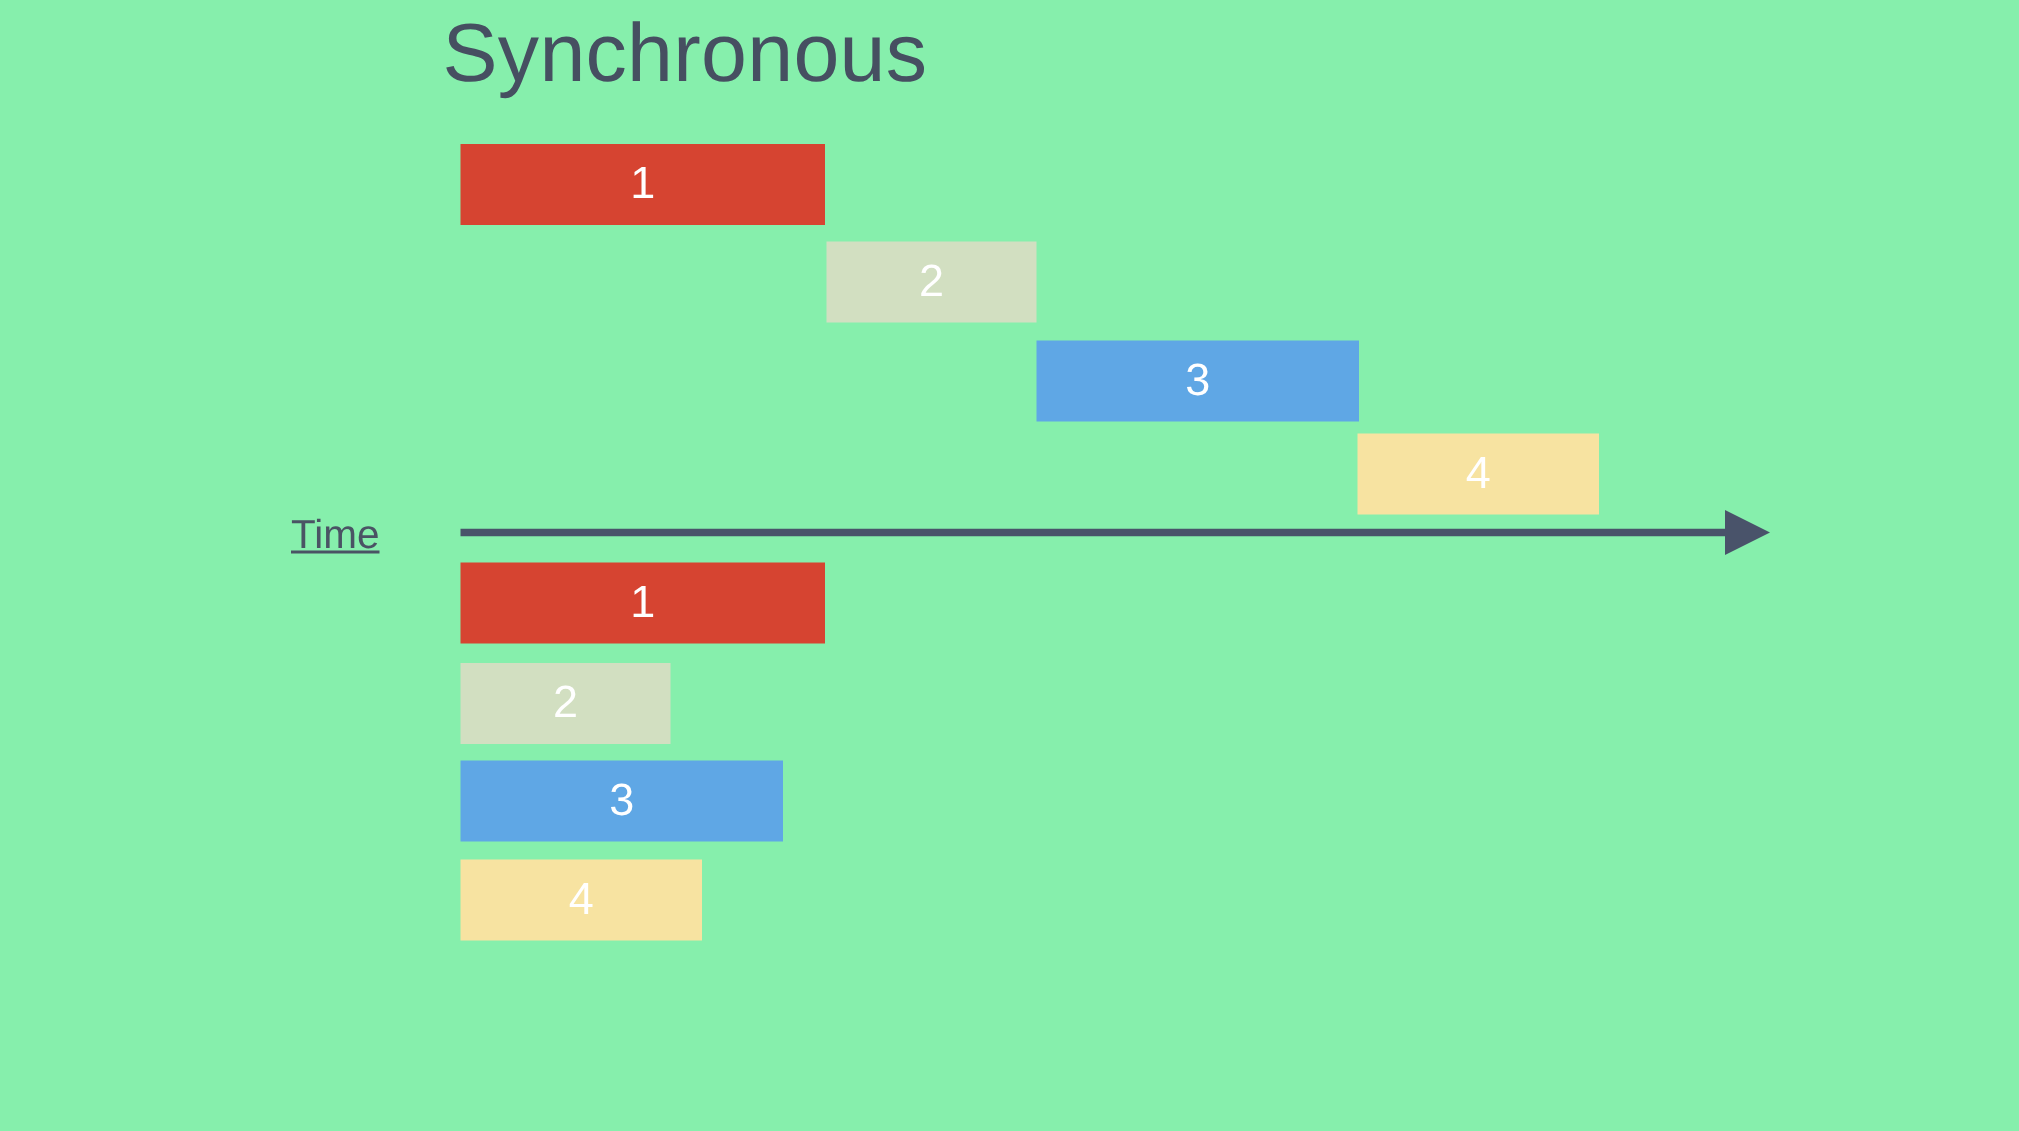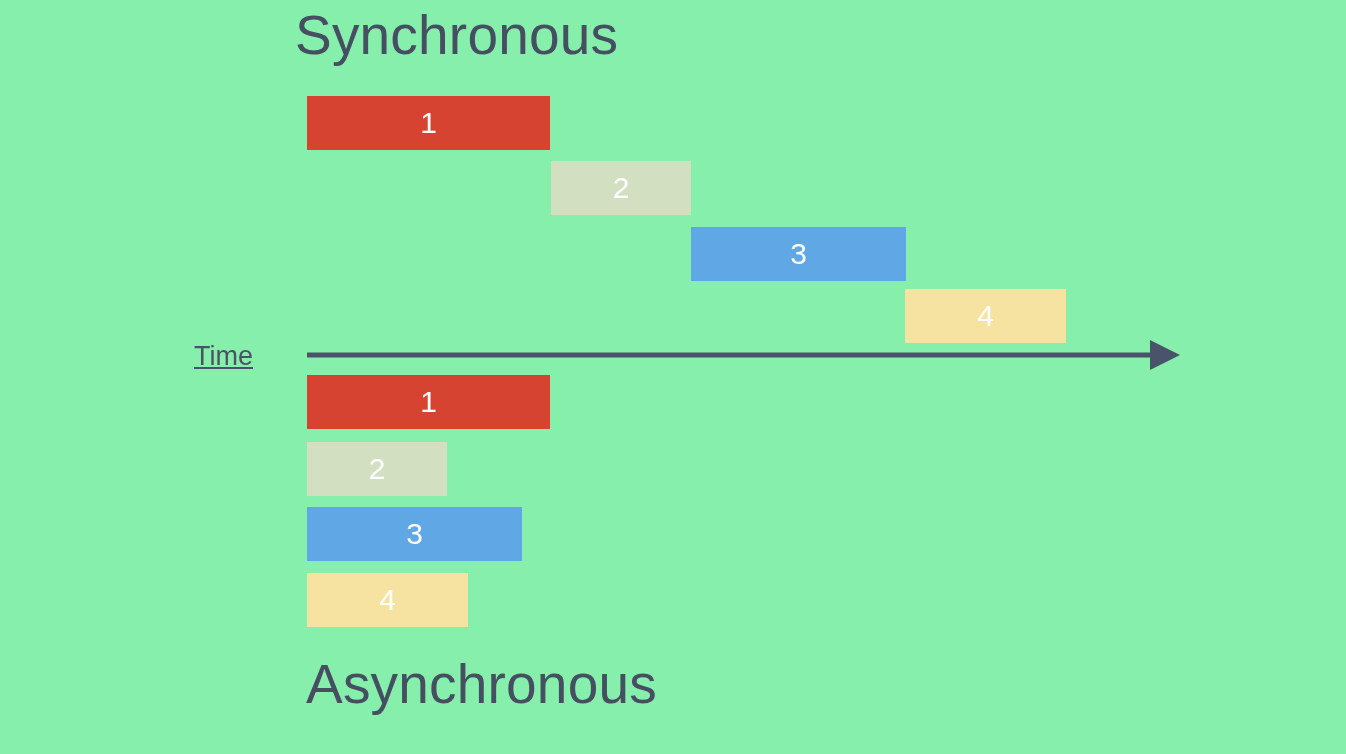--- a/index.html
+++ b/index.html
@@ -109,15 +109,14 @@
         <span class="bar-label">2</span>
       </div>
       <div class="task-bar" style="left: 307px; top: 507px; width: 215px; height: 54px; background: rgb(95, 167, 229);">
         <span class="bar-label">3</span>
       </div>
       <div class="task-bar" style="left: 307px; top: 573px; width: 161px; height: 54px; background: rgb(247, 227, 161);">
         <span class="bar-label">4</span>
       </div>
     </div>
 
-  <div class="section-title" id="title-async">Asynchronous</div>
 
 </div>
 
 </body></html>

